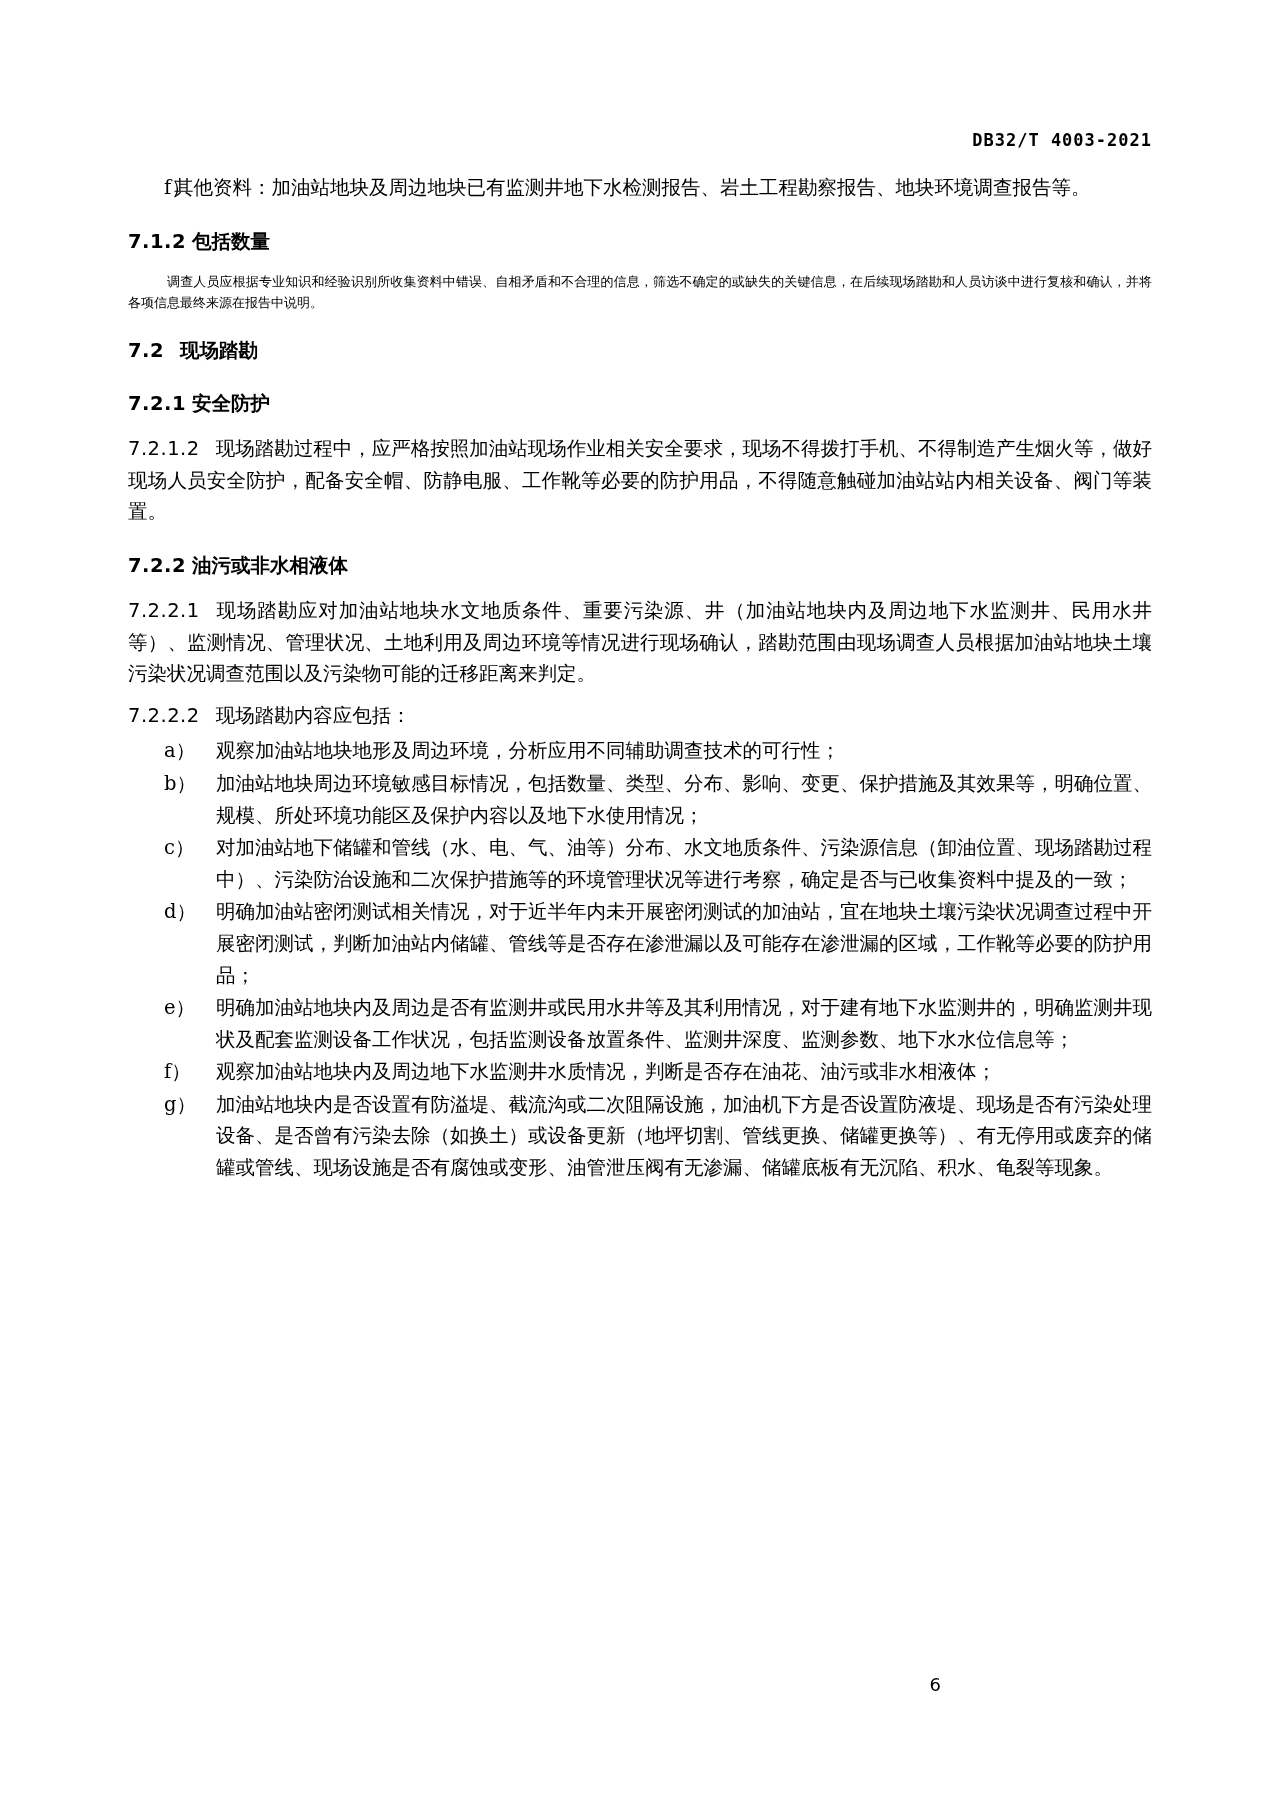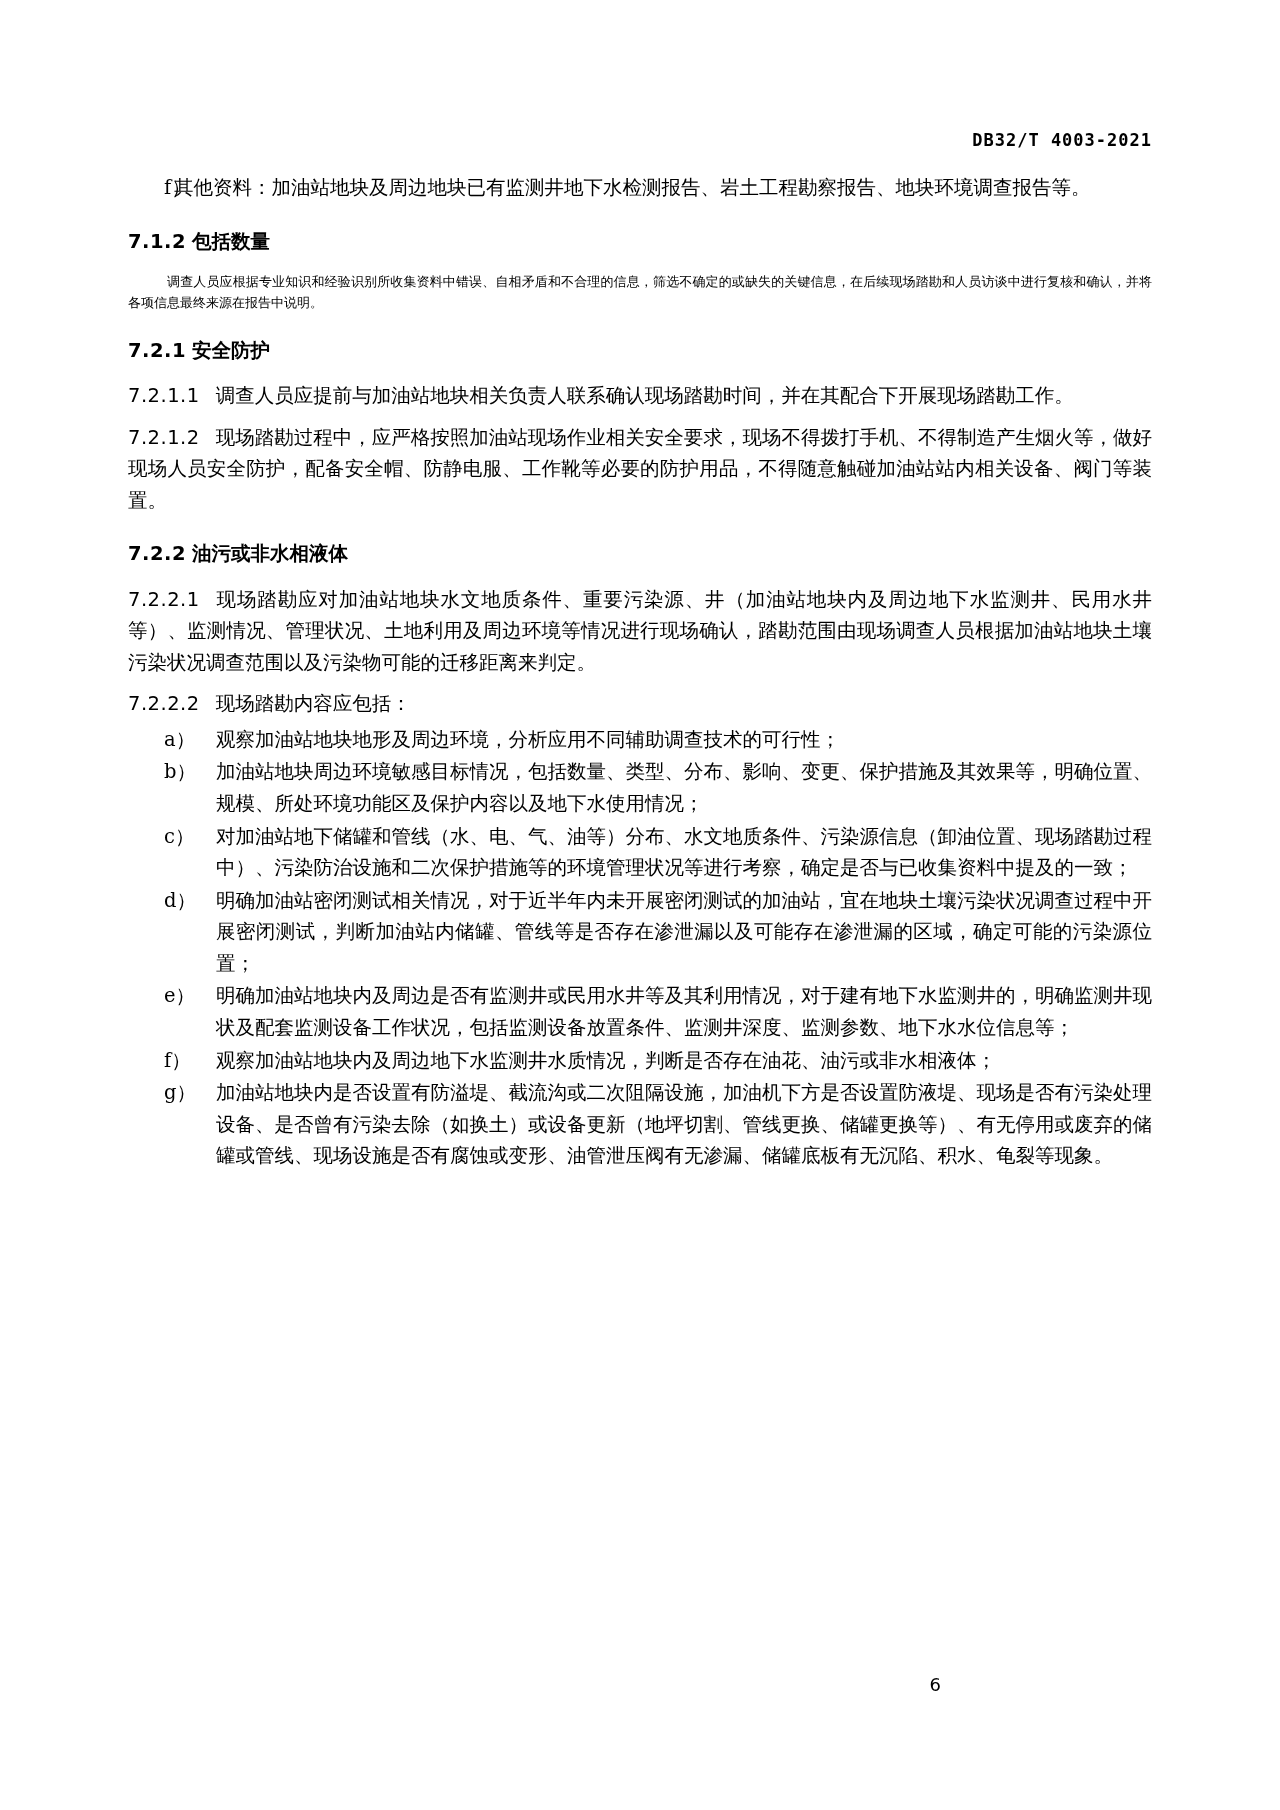--- a/index.html
+++ b/index.html
@@ -130,28 +130,28 @@
       <div class="marker">f）</div>
       <div class="body">其他资料：加油站地块及周边地块已有监测井地下水检测报告、岩土工程勘察报告、地块环境调查报告等。</div>
     </div>
 
     <div class="heading">
       <span class="num">7.1.2</span><span>包括数量</span>
     </div>
 
     <p class="para indent">调查人员应根据专业知识和经验识别所收集资料中错误、自相矛盾和不合理的信息，筛选不确定的或缺失的关键信息，在后续现场踏勘和人员访谈中进行复核和确认，并将各项信息最终来源在报告中说明。</p>
 
+    <div class="heading">
+      <span class="num narrow">7.2</span><span>现场踏勘</span>
+    </div>
 
     <div class="heading">
       <span class="num">7.2.1</span><span>安全防护</span>
     </div>
 
-    <p class="clause">
-      <span class="cnum">7.2.1.1</span><span>调查人员应提前与加油站地块相关负责人联系确认现场踏勘时间，并在其配合下开展现场踏勘工作。</span>
-    </p>
 
     <p class="clause">
       <span class="cnum">7.2.1.2</span><span>现场踏勘过程中，应严格按照加油站现场作业相关安全要求，现场不得拨打手机、不得制造产生烟火等，做好现场人员安全防护，配备安全帽、防静电服、工作靴等必要的防护用品，不得随意触碰加油站站内相关设备、阀门等装置。</span>
     </p>
 
     <div class="heading">
       <span class="num">7.2.2</span><span>油污或非水相液体</span>
     </div>
 
     <p class="clause">
@@ -170,21 +170,21 @@
       <li>
         <span class="marker">b）</span>
         <span class="body">加油站地块周边环境敏感目标情况，包括数量、类型、分布、影响、变更、保护措施及其效果等，明确位置、规模、所处环境功能区及保护内容以及地下水使用情况；</span>
       </li>
       <li>
         <span class="marker">c）</span>
         <span class="body">对加油站地下储罐和管线（水、电、气、油等）分布、水文地质条件、污染源信息（卸油位置、现场踏勘过程中）、污染防治设施和二次保护措施等的环境管理状况等进行考察，确定是否与已收集资料中提及的一致；</span>
       </li>
       <li>
         <span class="marker">d）</span>
-        <span class="body">明确加油站密闭测试相关情况，对于近半年内未开展密闭测试的加油站，宜在地块土壤污染状况调查过程中开展密闭测试，判断加油站内储罐、管线等是否存在渗泄漏以及可能存在渗泄漏的区域，确定可能的污染源位置；</span>
+        <span class="body">明确加油站密闭测试相关情况，对于近半年内未开展密闭测试的加油站，宜在地块土壤污染状况调查过程中开展密闭测试，判断加油站内储罐、管线等是否存在渗泄漏以及可能存在渗泄漏的区域，工作靴等必要的防护用品；</span>
       </li>
       <li>
         <span class="marker">e）</span>
         <span class="body">明确加油站地块内及周边是否有监测井或民用水井等及其利用情况，对于建有地下水监测井的，明确监测井现状及配套监测设备工作状况，包括监测设备放置条件、监测井深度、监测参数、地下水水位信息等；</span>
       </li>
       <li>
         <span class="marker">f）</span>
         <span class="body">观察加油站地块内及周边地下水监测井水质情况，判断是否存在油花、油污或非水相液体；</span>
       </li>
       <li>

